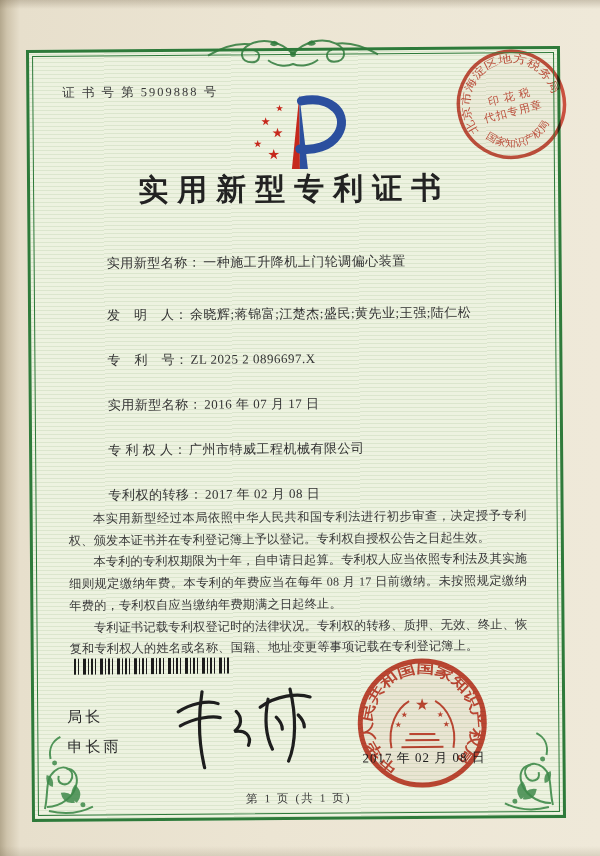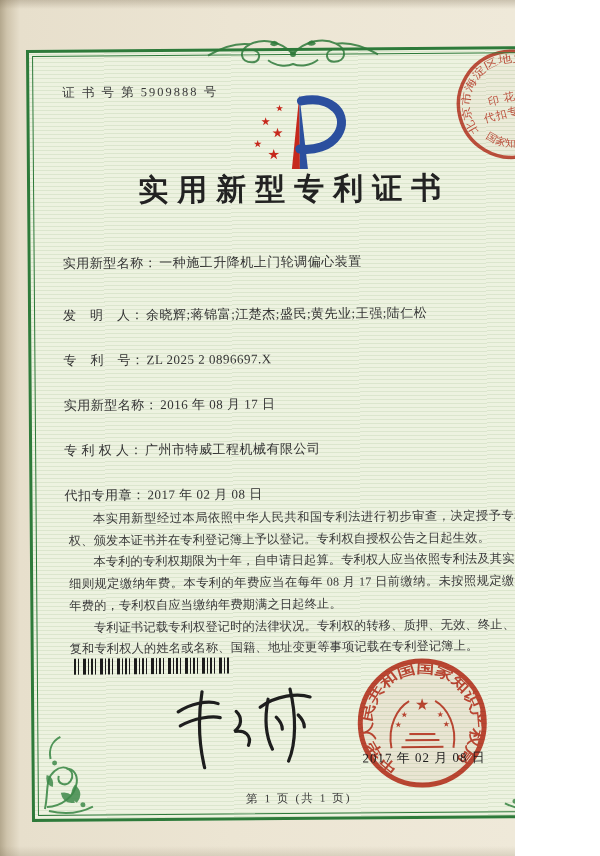--- a/index.html
+++ b/index.html
@@ -11,21 +11,21 @@
   }
   *{margin:0;padding:0;box-sizing:border-box;}
   html,body{width:600px;height:856px;}
   body{
     font-family:"Liberation Serif","DejaVu Serif",serif;
     color:#2f2f2f;
     overflow:hidden;
   }
   
   .scan{
-    position:relative;width:515px;height:856px;
+    position:relative;width:600px;height:856px;
     background:
       linear-gradient(180deg, rgba(120,105,80,0.30) 0, rgba(120,105,80,0) 9px),
       linear-gradient(0deg, rgba(120,105,80,0.18) 0, rgba(120,105,80,0) 10px),
       linear-gradient(90deg, #b4a88e 0, #cfc4ac 7px, #e7dfcc 20px, #ece5d3 45%, #efe9d9 100%);
     overflow:hidden;
   }
   
   .page{
     position:absolute;left:29px;top:48px;width:534px;height:772px;
     border:3px solid var(--frame-green);
@@ -50,21 +50,21 @@
   }
   .logo{position:absolute;left:204px;top:38px;}
   .title{
     position:absolute;left:0;top:118px;width:100%;
     text-align:center;font-size:30px;font-weight:700;letter-spacing:9px;
     color:#222;
   }
   .fields{position:absolute;inset:0;font-size:13px;color:#333;}
   .field{position:absolute;left:32px;white-space:nowrap;letter-spacing:0.5px;}
   .f0{top:202px}.f1{top:254px}.f2{top:299px}.f3{top:344px}.f4{top:389px}.f5{top:434px}
-  .field .lbl{margin-right:2px;}
+  .field .lbl{margin-right:2px;margin-left:44px;}
 
   .paras{
     position:absolute;left:36px;right:34px;top:456px;
     font-size:12.2px;line-height:1.78;color:#3a3a3a;text-align:justify;
     letter-spacing:0.2px;
   }
   .paras p{text-indent:2em;}
 
   .barcode{
     position:absolute;left:40px;top:606px;width:156px;height:16px;
@@ -166,38 +166,42 @@
       <div class="field f0">
         <span class="lbl">实用新型名称：</span><span>一种施工升降机上门轮调偏心装置</span>
       </div>
       <div class="field f1">
         <span class="lbl">发　明　人：</span><span>余晓辉;蒋锦富;江楚杰;盛民;黄先业;王强;陆仁松</span>
       </div>
       <div class="field f2">
         <span class="lbl">专　利　号：</span><span>ZL 2025 2 0896697.X</span>
       </div>
       <div class="field f3">
-        <span class="lbl">实用新型名称：</span><span>2016 年 08 月 17 日</span>
+        <span class="lbl">实用新型名称：</span><span>2016 年 07 月 17 日</span>
       </div>
       <div class="field f4">
         <span class="lbl">专 利 权 人：</span><span>广州市特威工程机械有限公司</span>
       </div>
       <div class="field f5">
-        <span class="lbl">代扣专用章：</span><span>2017 年 02 月 08 日</span>
+        <span class="lbl">专利权的转移：</span><span>2017 年 02 月 08 日</span>
       </div>
     </div>
 
     <div class="paras">
       <p>本实用新型经过本局依照中华人民共和国专利法进行初步审查，决定授予专利权、颁发本证书并在专利登记簿上予以登记。专利权自授权公告之日起生效。</p>
       <p>本专利的专利权期限为十年，自申请日起算。专利权人应当依照专利法及其实施细则规定缴纳年费。本专利的年费应当在每年 08 月 17 日前缴纳。未按照规定缴纳年费的，专利权自应当缴纳年费期满之日起终止。</p>
       <p>专利证书记载专利权登记时的法律状况。专利权的转移、质押、无效、终止、恢复和专利权人的姓名或名称、国籍、地址变更等事项记载在专利登记簿上。</p>
     </div>
 
     <div class="barcode"></div>
 
+    <div class="director">
+      <div>局长</div>
+      <div>申长雨</div>
+    </div>
 
     <svg class="signature" width="160" height="100" viewBox="0 0 160 100">
       <g stroke="#1e1e1e" stroke-width="3.2" fill="none" stroke-linecap="round">
         <path d="M14,30 C26,22 44,18 54,22"></path>
         <path d="M38,10 C34,34 34,60 40,86"></path>
         <path d="M16,44 C30,36 48,34 56,36"></path>
         <path d="M72,30 C78,36 78,44 70,50 C80,48 88,54 84,64"></path>
         <path d="M96,26 C112,14 134,12 146,16"></path>
         <path d="M104,18 C100,38 102,56 108,68"></path>
         <path d="M126,8 C132,34 132,62 124,80"></path>

